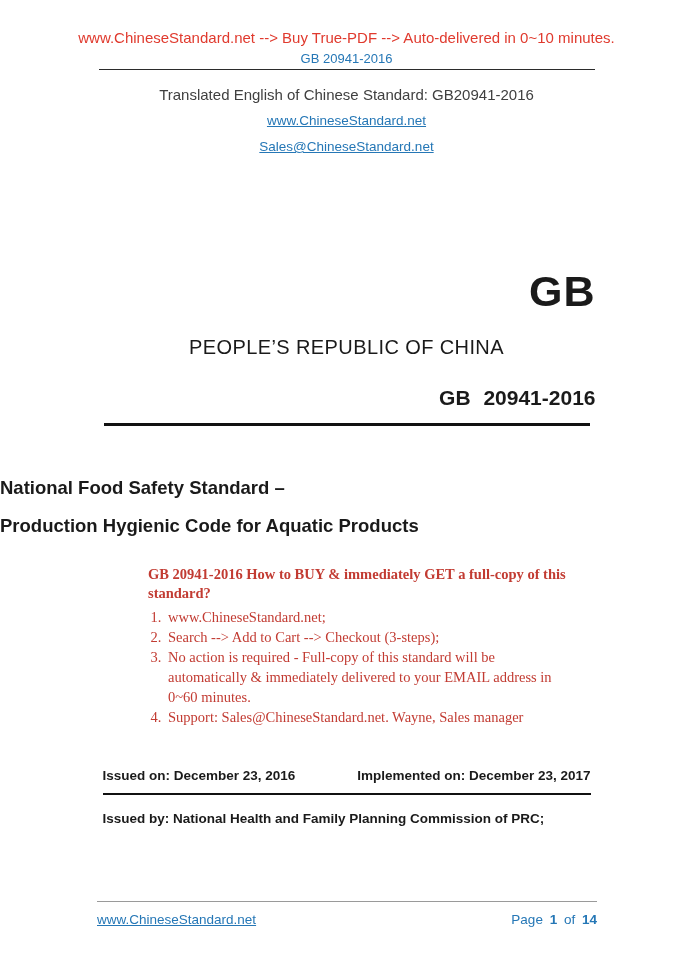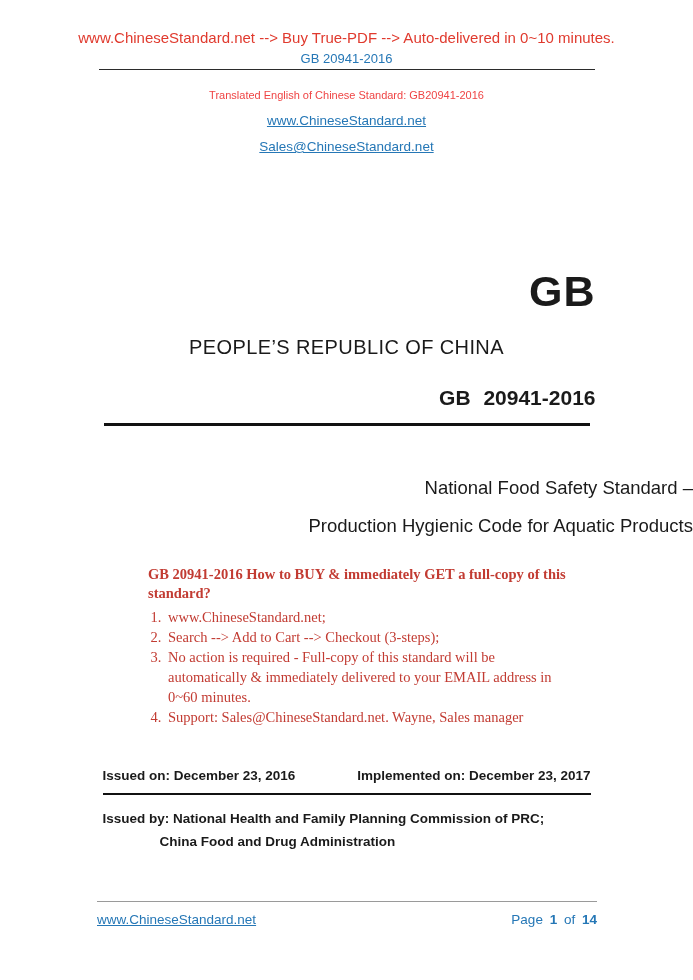--- a/index.html
+++ b/index.html
@@ -32,22 +32,22 @@
     line-height: 15px;
   }
   .hr-top {
     width: 496px;
     margin: 3px auto 0 auto;
     border: none;
     border-top: 1.5px solid #2b2b2b;
   }
   .translated {
     text-align: center;
-    color: #ef4444;
-    font-size: 11px;
+    color: #404040;
+    font-size: 15px;
     margin-top: 17px;
     line-height: 16px;
   }
   .center-link {
     display: block;
     text-align: center;
     color: #2577b6;
     font-size: 13.5px;
     text-decoration: underline;
     margin-top: 10px;
@@ -86,23 +86,23 @@
     margin-top: 29px;
     line-height: 24px;
   }
   .hr-thick {
     width: 486px;
     margin: 13px auto 0 auto;
     border: none;
     border-top: 3px solid #111;
   }
   .doc-title {
-    text-align: right;
+    text-align: left;
     font-size: 18.5px;
-    font-weight: normal;
+    font-weight: bold;
     line-height: 22px;
   }
   .doc-title.first { margin-top: 51px; }
   .doc-title.second { margin-top: 16px; }
 
   
   .buy-box {
     width: 432px;
     margin: 28px 0 0 145px;
     font-family: "Liberation Serif", "DejaVu Serif", serif;
@@ -210,21 +210,20 @@
     </ol>
   </div>
 
   <div class="issued-row">
     <span>Issued on: December 23, 2016</span>
     <span>Implemented on: December 23, 2017</span>
   </div>
   <hr class="hr-mid">
   <div class="issued-by">
     <div>Issued by: National Health and Family Planning Commission of PRC;</div>
-    <div class="issued-by-line2">China Food and Drug Administration</div>
   </div>
 
   <div class="footer">
     <hr class="hr-footer">
     <div class="footer-row">
       <a class="footer-link">www.ChineseStandard.net</a>
       <div class="page-indicator">
         <span>Page</span>
         <span class="num">1</span>
         <span>of</span>

